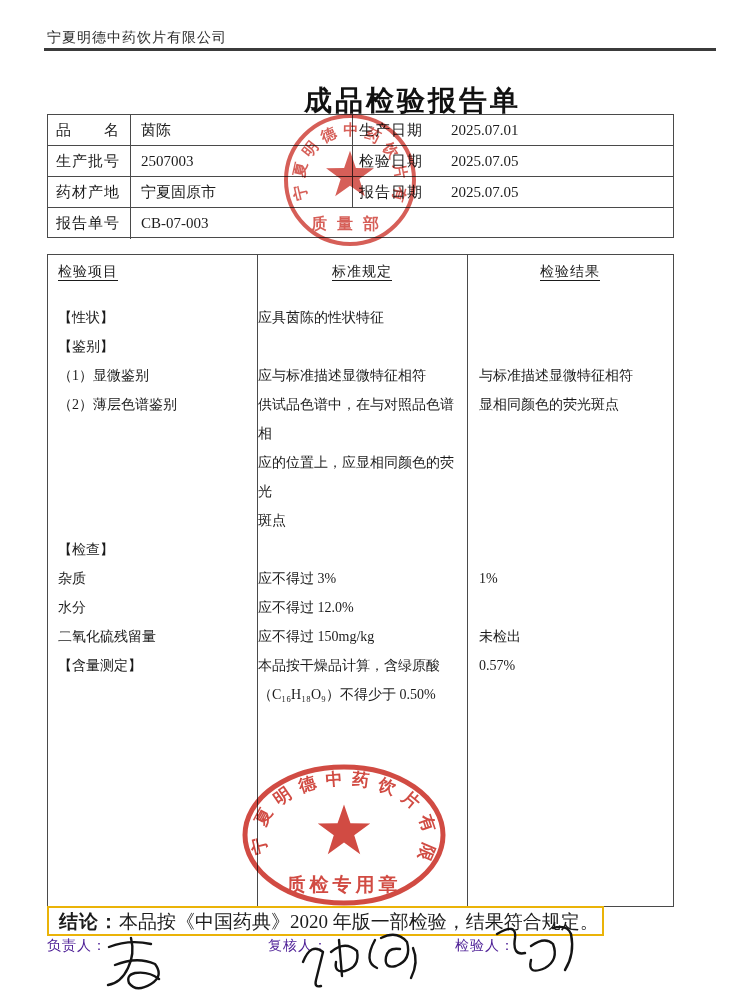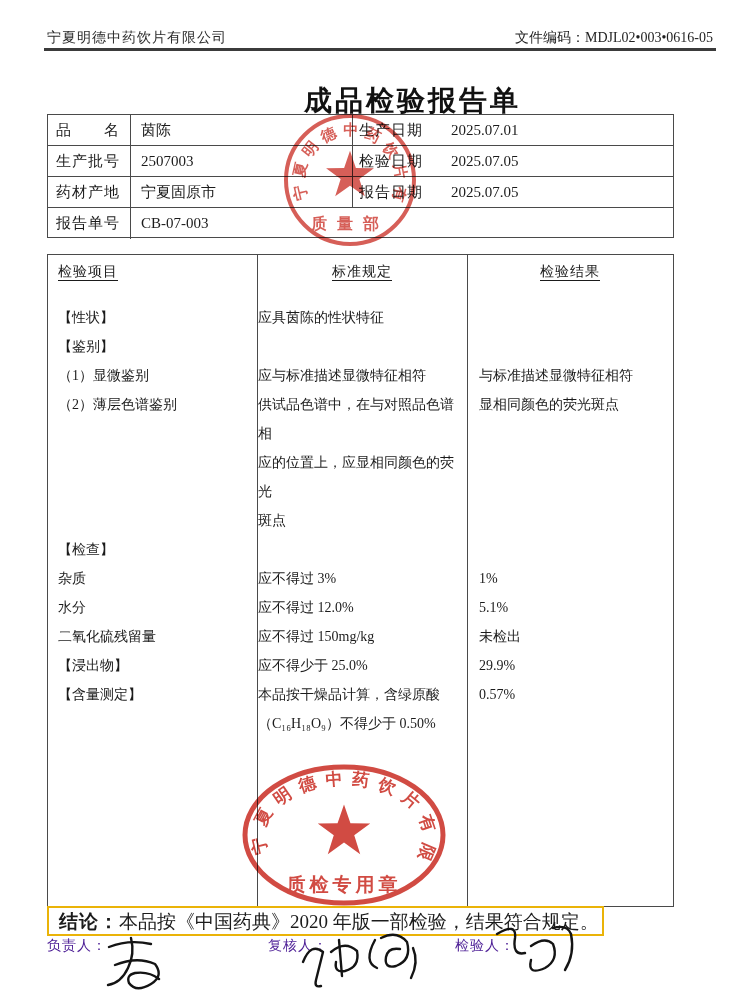--- a/index.html
+++ b/index.html
@@ -53,21 +53,20 @@
   .stamp{position:absolute;mix-blend-mode:multiply;}
   .stamp-top{left:282px;top:110px;opacity:.8;}
   .stamp-bottom{left:237px;top:760px;opacity:.9;}
 </style>
 </head>
 <body>
 
 <div class="page">
 
   <div class="hdr-company">宁夏明德中药饮片有限公司</div>
-  <div class="hdr-code"><span>文件编码：</span><span>MDJL02•003•0616-05</span></div>
   <div class="hdr-rule"></div>
 
   <div class="doc-title">成品检验报告单</div>
 
   <div class="info-table">
       <div class="info-row">
         <div class="i-label">品　　名</div>
         <div class="i-value with-div">茵陈</div>
         <div class="i-label2">生产日期</div>
         <div class="i-value2">2025.07.01</div>
@@ -126,31 +125,25 @@
           <div class="t-cell t-res"></div>
         </div>
         <div class="t-row">
           <div class="t-cell t-item">杂质</div>
           <div class="t-cell t-std">应不得过 3%</div>
           <div class="t-cell t-res">1%</div>
         </div>
         <div class="t-row">
           <div class="t-cell t-item">水分</div>
           <div class="t-cell t-std">应不得过 12.0%</div>
-          <div class="t-cell t-res">5.1%</div>
         </div>
         <div class="t-row">
           <div class="t-cell t-item">二氧化硫残留量</div>
           <div class="t-cell t-std">应不得过 150mg/kg</div>
           <div class="t-cell t-res">未检出</div>
-        </div>
-        <div class="t-row">
-          <div class="t-cell t-item">【浸出物】</div>
-          <div class="t-cell t-std">应不得少于 25.0%</div>
-          <div class="t-cell t-res">29.9%</div>
         </div>
         <div class="t-row">
           <div class="t-cell t-item">【含量测定】</div>
           <div class="t-cell t-std">本品按干燥品计算，含绿原酸
 （C₁₆H₁₈O₉）不得少于 0.50%</div>
           <div class="t-cell t-res">0.57%</div>
         </div>
       </div>
   </div>
 

